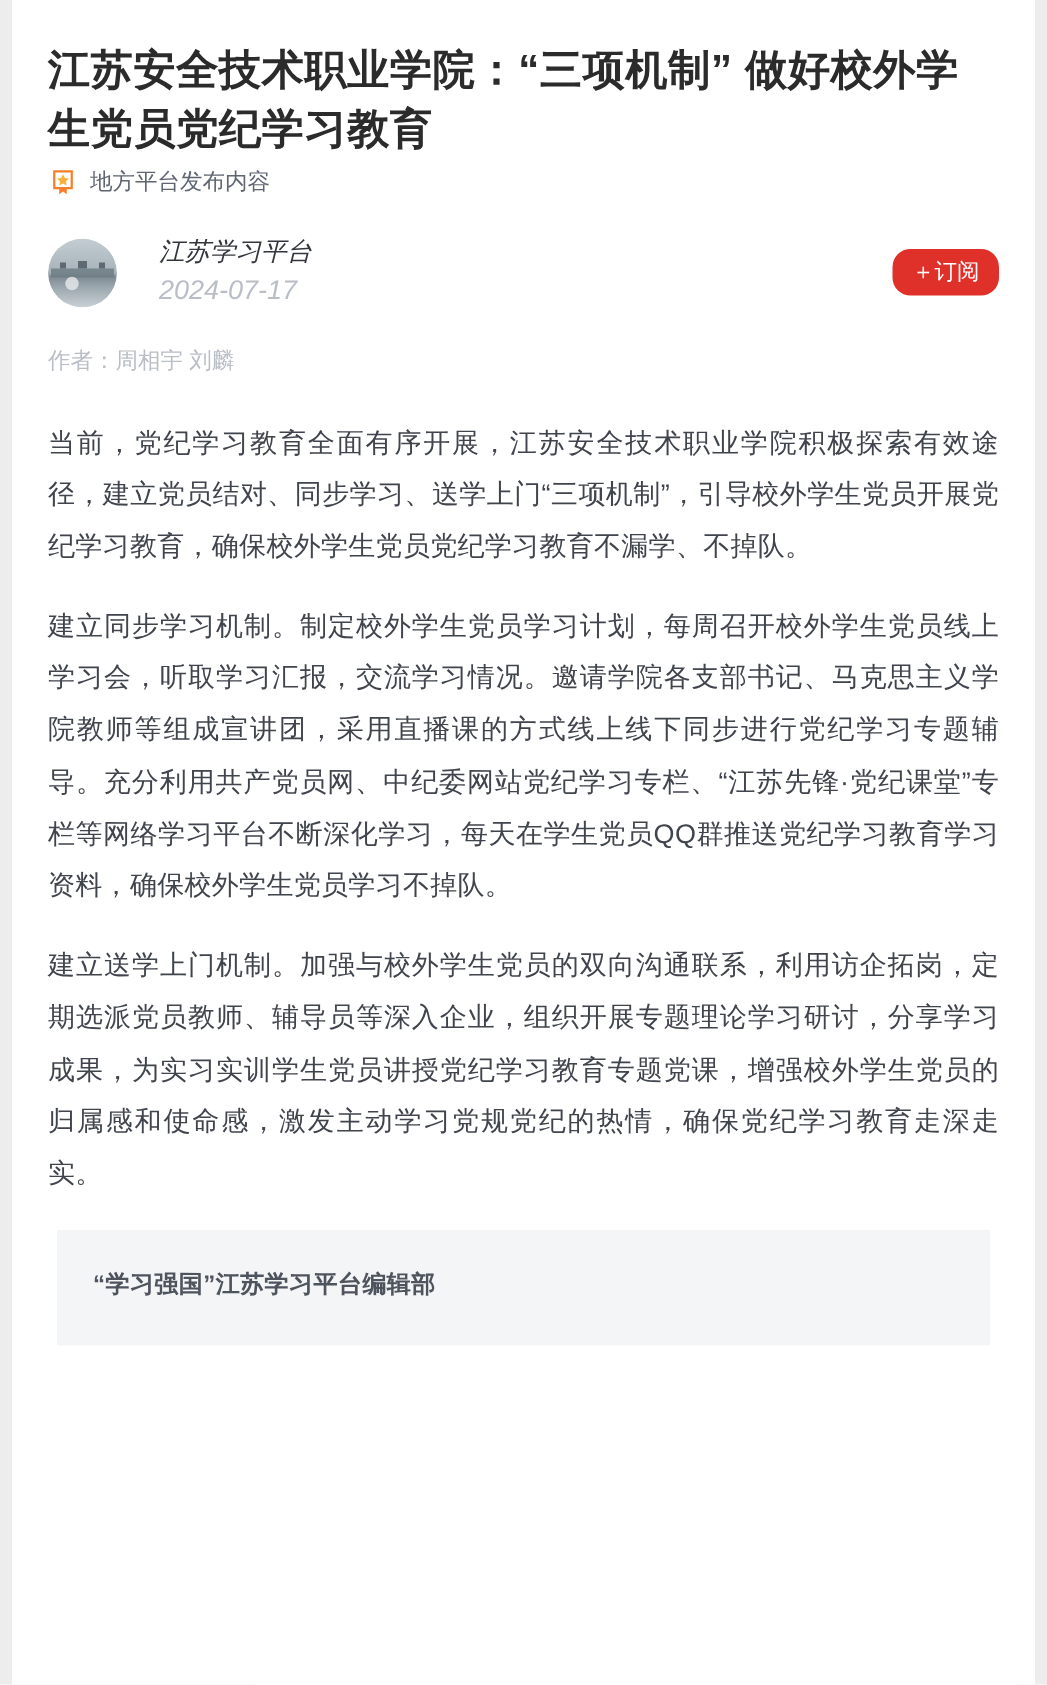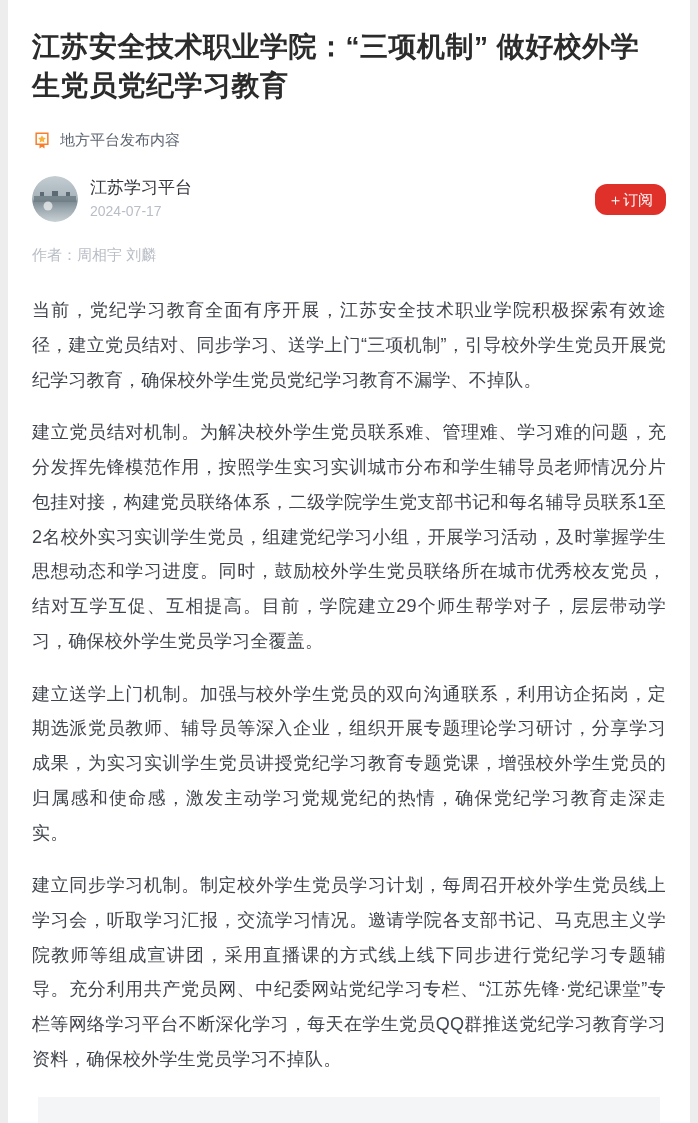--- a/index.html
+++ b/index.html
@@ -20,21 +20,21 @@
     width:698px;
   }
   .page{width:698px;min-height:1123px;padding:0 8px;}
   .card{
     background:#ffffff;
     width:682px;
     min-height:1123px;
     padding:28px 24px 18px 24px;
   }
   h1.title{
-    margin:0 0 25px 0;
+    margin:0 0 6px 0;
     font-size:28px;
     line-height:1.38;
     font-weight:700;
     color:var(--title);
     letter-spacing:.5px;
   }
   .tag-row{
     display:flex;align-items:center;gap:8px;
     margin:0 0 26px 0;
     color:var(--tag-text);
@@ -44,23 +44,23 @@
   .tag-row svg{display:block;}
   .source-row{
     display:flex;align-items:center;
     margin:0 0 24px 0;
   }
   .avatar{
     width:46px;height:46px;border-radius:50%;
     overflow:hidden;flex:0 0 46px;
     box-shadow:0 0 0 1px rgba(0,0,0,.05) inset;
   }
-  .source-meta{margin-left:12px;flex:1;}
+  .source-meta{margin-left:28px;flex:1;font-style:italic;}
   .source-name{font-size:17px;color:#33363c;line-height:1.3;}
-  .source-date{font-size:14px;color:var(--muted);line-height:1.4;margin-top:2px;}
+  .source-date{font-size:18px;color:var(--muted);line-height:1.4;margin-top:2px;}
   .subscribe{
     background:var(--accent);
     color:#fff;
     border:none;
     border-radius:12px;
     font-size:15px;
     line-height:1;
     padding:8px 13px;
     cursor:pointer;
     font-family:inherit;
@@ -132,23 +132,22 @@
         <div class="source-name">江苏学习平台</div>
         <div class="source-date">2024-07-17</div>
       </div>
       <button class="subscribe">＋订阅</button>
     </div>
 
     <div class="byline">作者：周相宇 刘麟</div>
 
     <div class="body">
       <p>当前，党纪学习教育全面有序开展，江苏安全技术职业学院积极探索有效途径，建立党员结对、同步学习、送学上门“三项机制”，引导校外学生党员开展党纪学习教育，确保校外学生党员党纪学习教育不漏学、不掉队。</p>
-      <p>建立党员结对机制。为解决校外学生党员联系难、管理难、学习难的问题，充分发挥先锋模范作用，按照学生实习实训城市分布和学生辅导员老师情况分片包挂对接，构建党员联络体系，二级学院学生党支部书记和每名辅导员联系1至2名校外实习实训学生党员，组建党纪学习小组，开展学习活动，及时掌握学生思想动态和学习进度。同时，鼓励校外学生党员联络所在城市优秀校友党员，结对互学互促、互相提高。目前，学院建立29个师生帮学对子，层层带动学习，确保校外学生党员学习全覆盖。</p>
+      <p>建立同步学习机制。制定校外学生党员学习计划，每周召开校外学生党员线上学习会，听取学习汇报，交流学习情况。邀请学院各支部书记、马克思主义学院教师等组成宣讲团，采用直播课的方式线上线下同步进行党纪学习专题辅导。充分利用共产党员网、中纪委网站党纪学习专栏、“江苏先锋·党纪课堂”专栏等网络学习平台不断深化学习，每天在学生党员QQ群推送党纪学习教育学习资料，确保校外学生党员学习不掉队。</p>
       <p>建立送学上门机制。加强与校外学生党员的双向沟通联系，利用访企拓岗，定期选派党员教师、辅导员等深入企业，组织开展专题理论学习研讨，分享学习成果，为实习实训学生党员讲授党纪学习教育专题党课，增强校外学生党员的归属感和使命感，激发主动学习党规党纪的热情，确保党纪学习教育走深走实。</p>
-      <p>建立同步学习机制。制定校外学生党员学习计划，每周召开校外学生党员线上学习会，听取学习汇报，交流学习情况。邀请学院各支部书记、马克思主义学院教师等组成宣讲团，采用直播课的方式线上线下同步进行党纪学习专题辅导。充分利用共产党员网、中纪委网站党纪学习专栏、“江苏先锋·党纪课堂”专栏等网络学习平台不断深化学习，每天在学生党员QQ群推送党纪学习教育学习资料，确保校外学生党员学习不掉队。</p>
     </div>
 
     <div class="editorial-box">
       <p>“学习强国”江苏学习平台编辑部</p>
 
     </div>
 
   </div>
 </div>
 

